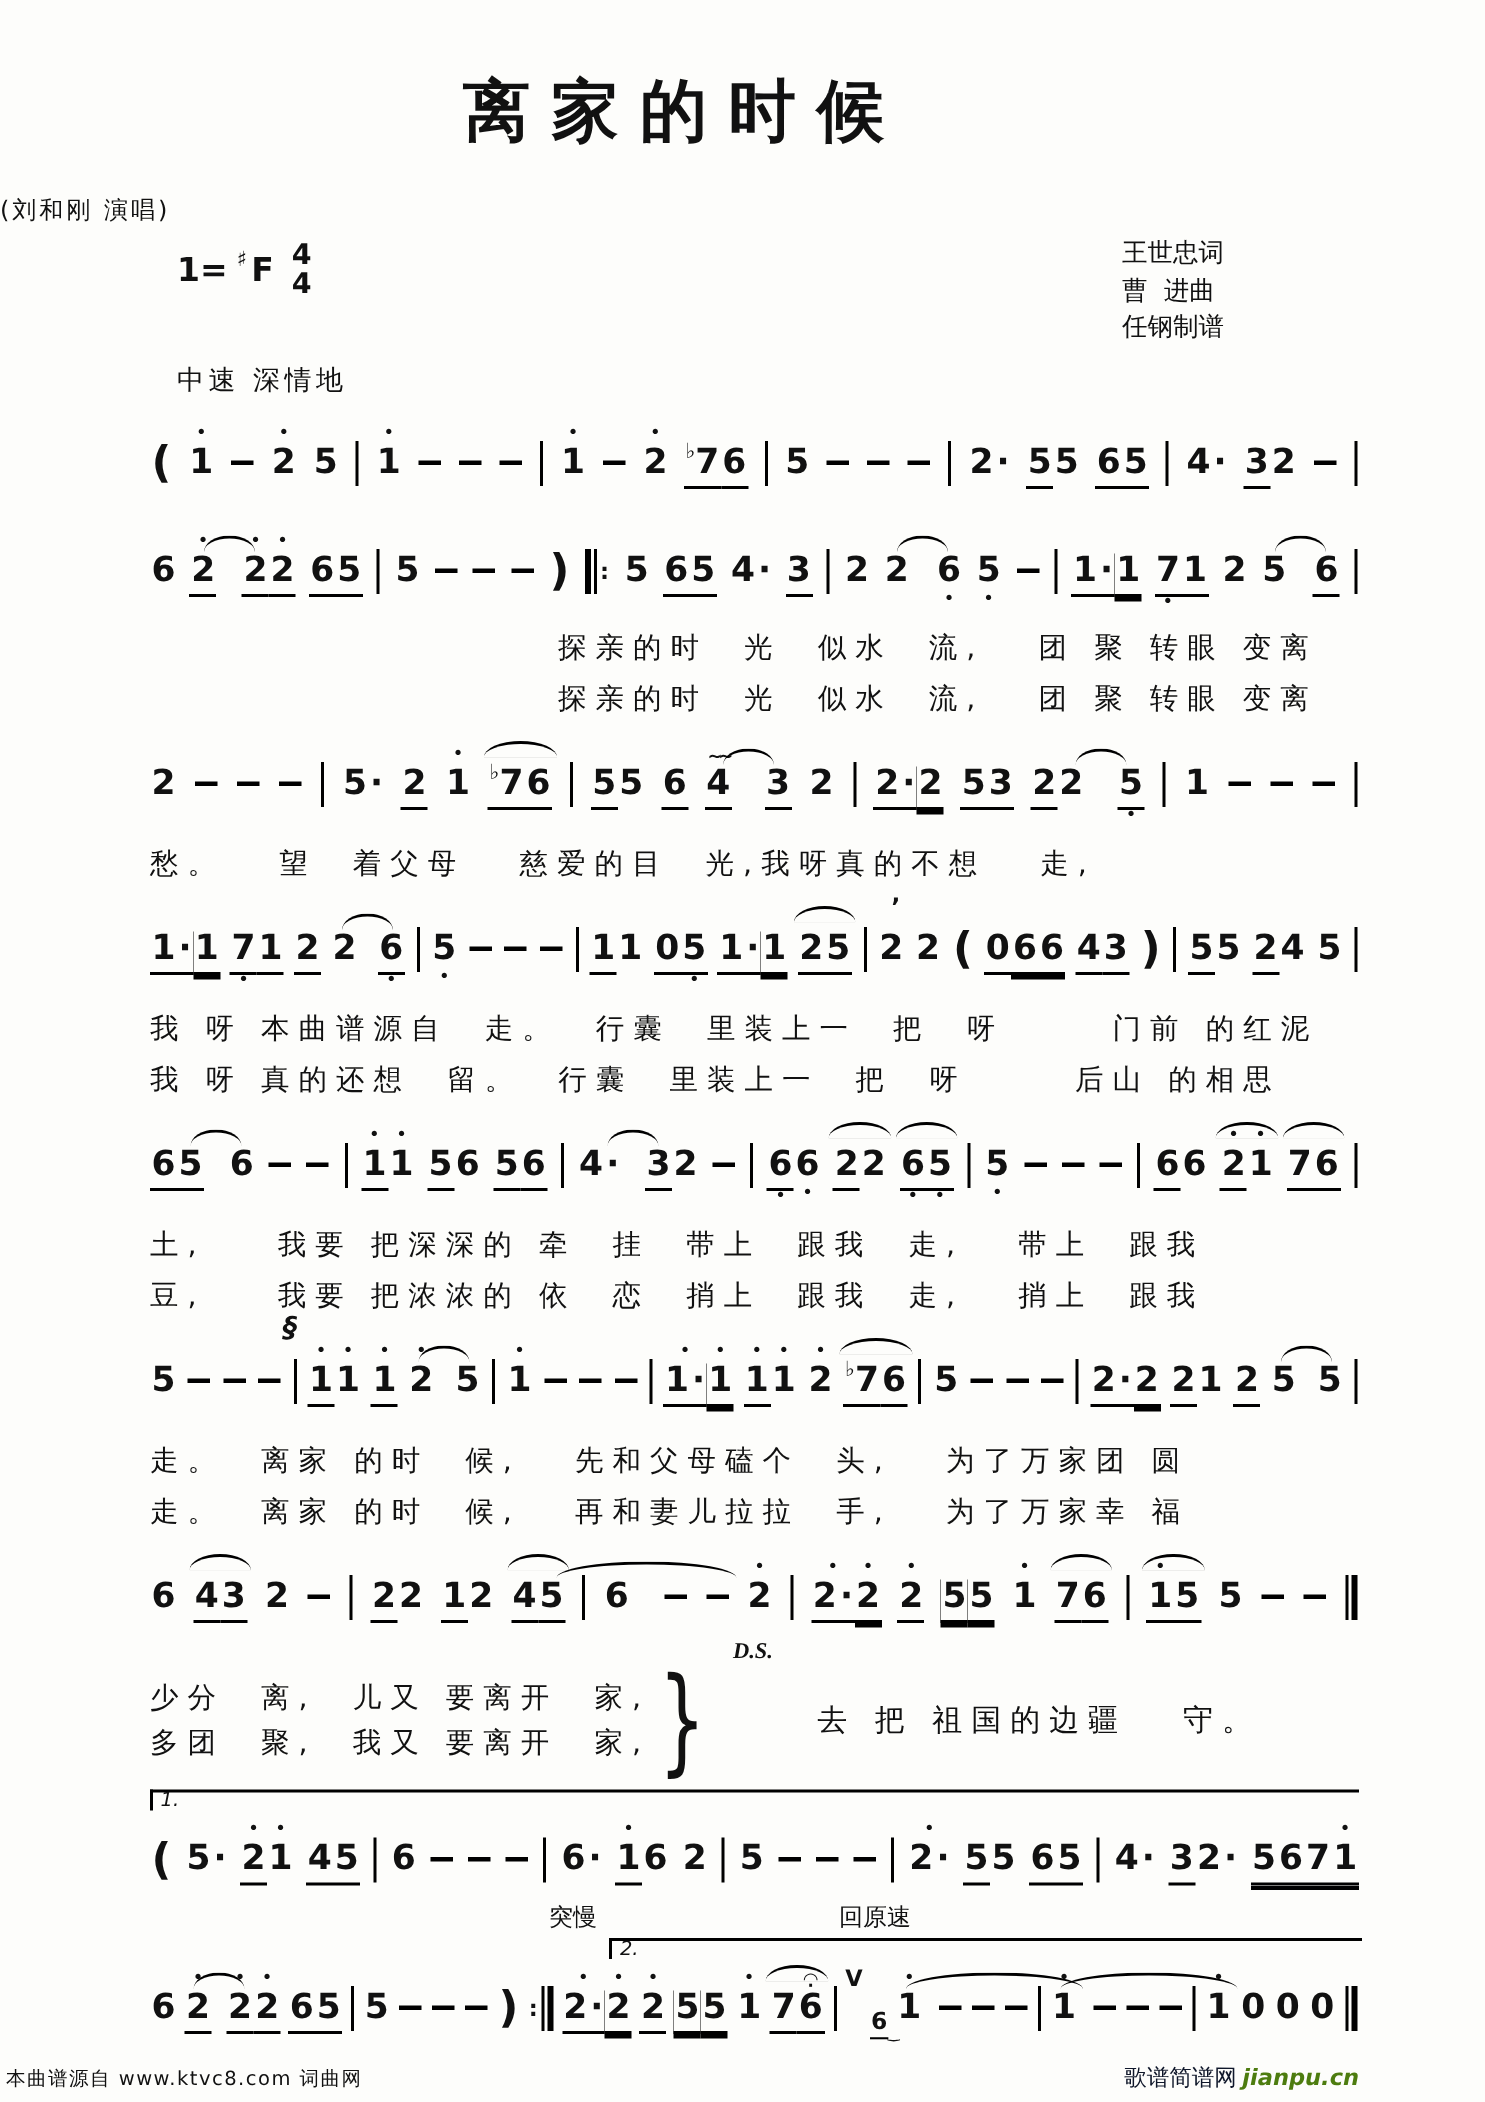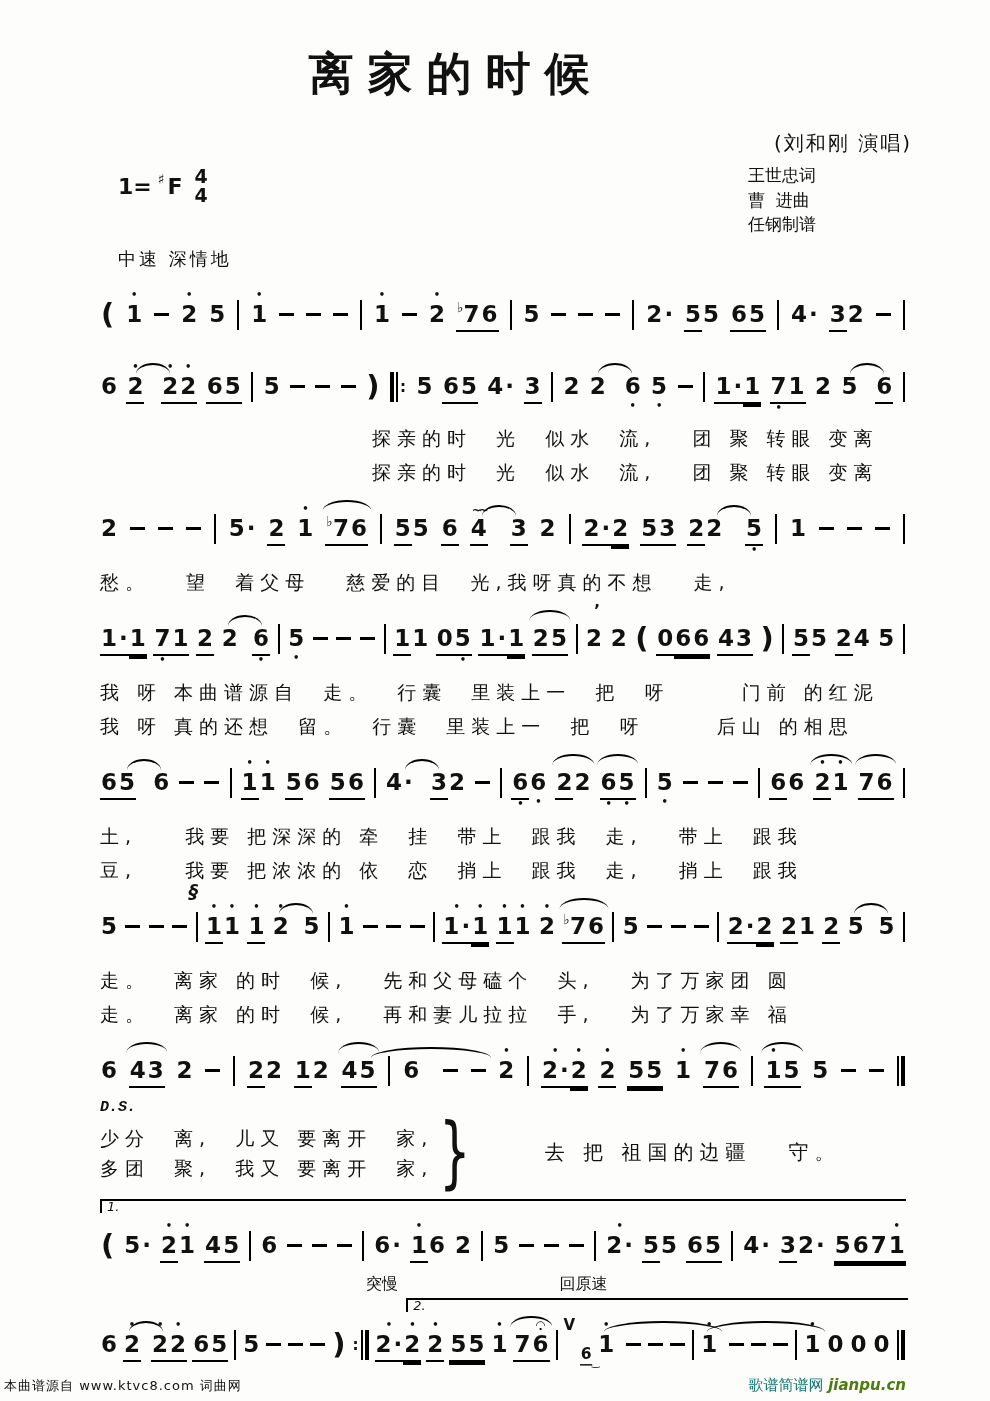--- a/index.html
+++ b/index.html
@@ -3,21 +3,21 @@
 <meta charset="utf-8">
 <style>
   html,body{margin:0;padding:0;}
   body{width:990px;height:1401px;background:#fdfdfb;overflow:hidden;
        font-family:"DejaVu Sans",sans-serif;color:#111;position:relative;}
   .sheet{width:912px;height:1401px;position:relative;}
 
   
   .title{ text-align:center; font-size:45px; font-weight:bold; letter-spacing:14px;
           padding-top:44px; }
-  .subtitle{ text-align:right; font-size:20px; margin-top:26px; letter-spacing:2px;}
+  .subtitle{ text-align:left; font-size:16px; margin-top:26px; letter-spacing:2px;}
   .meta{ display:flex; justify-content:space-between; align-items:flex-start;
          margin:10px 96px 0 118px; }
   .keysig{ font-size:22px; font-weight:bold; display:flex; align-items:center; gap:6px;}
   .keysig .sharp{ font-size:14px; vertical-align:super; position:relative; top:-7px; margin-right:-3px;}
   .stack{ display:inline-flex; flex-direction:column; align-items:center; line-height:1;
           font-size:19px; font-weight:bold; margin-left:6px;}
   .credits{ font-size:17px; line-height:1.45; white-space:pre; text-align:left; margin-top:-4px;}
   .tempo{ margin:10px 0 0 118px; font-size:18px; letter-spacing:3px;}
 
   
@@ -53,22 +53,22 @@
   .a4 .arcline{ width:120px; margin-left:-60px; margin-right:-60px;}
   .aw .arcline{ width:118px; margin-left:-16px; margin-right:-102px;}
   .tarc{ position:absolute; top:0px; left:50%; transform:translateX(-50%);
          width:115%; min-width:30px; height:9px; border-top:2px solid #000;
          border-radius:50% 50% 0 0 / 100% 100% 0 0;}
   .breath .ra{ font-size:15px; font-weight:bold;}
   .note.grace{ transform:scale(.68); transform-origin:left bottom; margin-right:-6px;}
   .note.grace::after{ content:"‿"; position:absolute; right:-11px; bottom:8px; font-size:14px;}
   .segno{ position:absolute; top:-18px; left:11%; font-size:19px; font-weight:bold;
           font-style:italic;}
-  .ds{ text-align:left; font-size:15px; font-weight:bold; font-style:italic;
-       font-family:Liberation Mono, monospace; margin:0px 2px 0 0; height:16px;}
+  .ds{ text-align:center; font-size:15px; font-weight:bold; font-style:italic;
+       font-family:Liberation Serif, serif; margin:0px 2px 0 0; height:16px;}
 
   
   .volta{ border-top:2px solid #000; border-left:2px solid #000; height:12px;
           margin-top:16px; position:relative;}
   .volta .vlabel{ position:absolute; left:5px; top:-2px; font-size:13px; font-style:italic;}
   .volta.v2{ width:62%; margin-left:38%; margin-top:4px;}
   .tmarks{ position:relative; height:20px;}
   .tmarks span{ position:absolute; font-size:16px; top:0;}
   .tmarks .tm1{ left:33%;}
   .tmarks .tm2{ left:57%;}
@@ -80,21 +80,21 @@
   .lyr.tight{ margin-top:8px;}
   .bracegrp{ display:flex; align-items:center; margin-top:8px;}
   .bracegrp .lines{ display:flex; flex-direction:column;}
   .brace{ font-size:62px; font-weight:normal; transform:scaleY(1.25) scaleX(.8);
           margin-left:2px; line-height:60px;}
   .btext{ margin-left:70px; font-size:20px; letter-spacing:6px; white-space:pre;}
 
   
   .foot-left{ position:absolute; left:4px; bottom:6px; font-size:13px; letter-spacing:1px;text-align:right;}
   .foot-right{ position:absolute; right:6px; bottom:6px; font-size:15px;}
-  .foot-right .gray{ color:#0f766e;}
+  .foot-right .gray{ color:#0f172a;font-family:Liberation Serif, serif;}
   .foot-right .red{ font-weight:bold; font-style:italic;}
 </style>
 </head>
 <body>
 
 <div class="sheet">
 
   <div class="title">离家的时候</div>
   <div class="subtitle">(刘和刚 演唱)</div>
 

